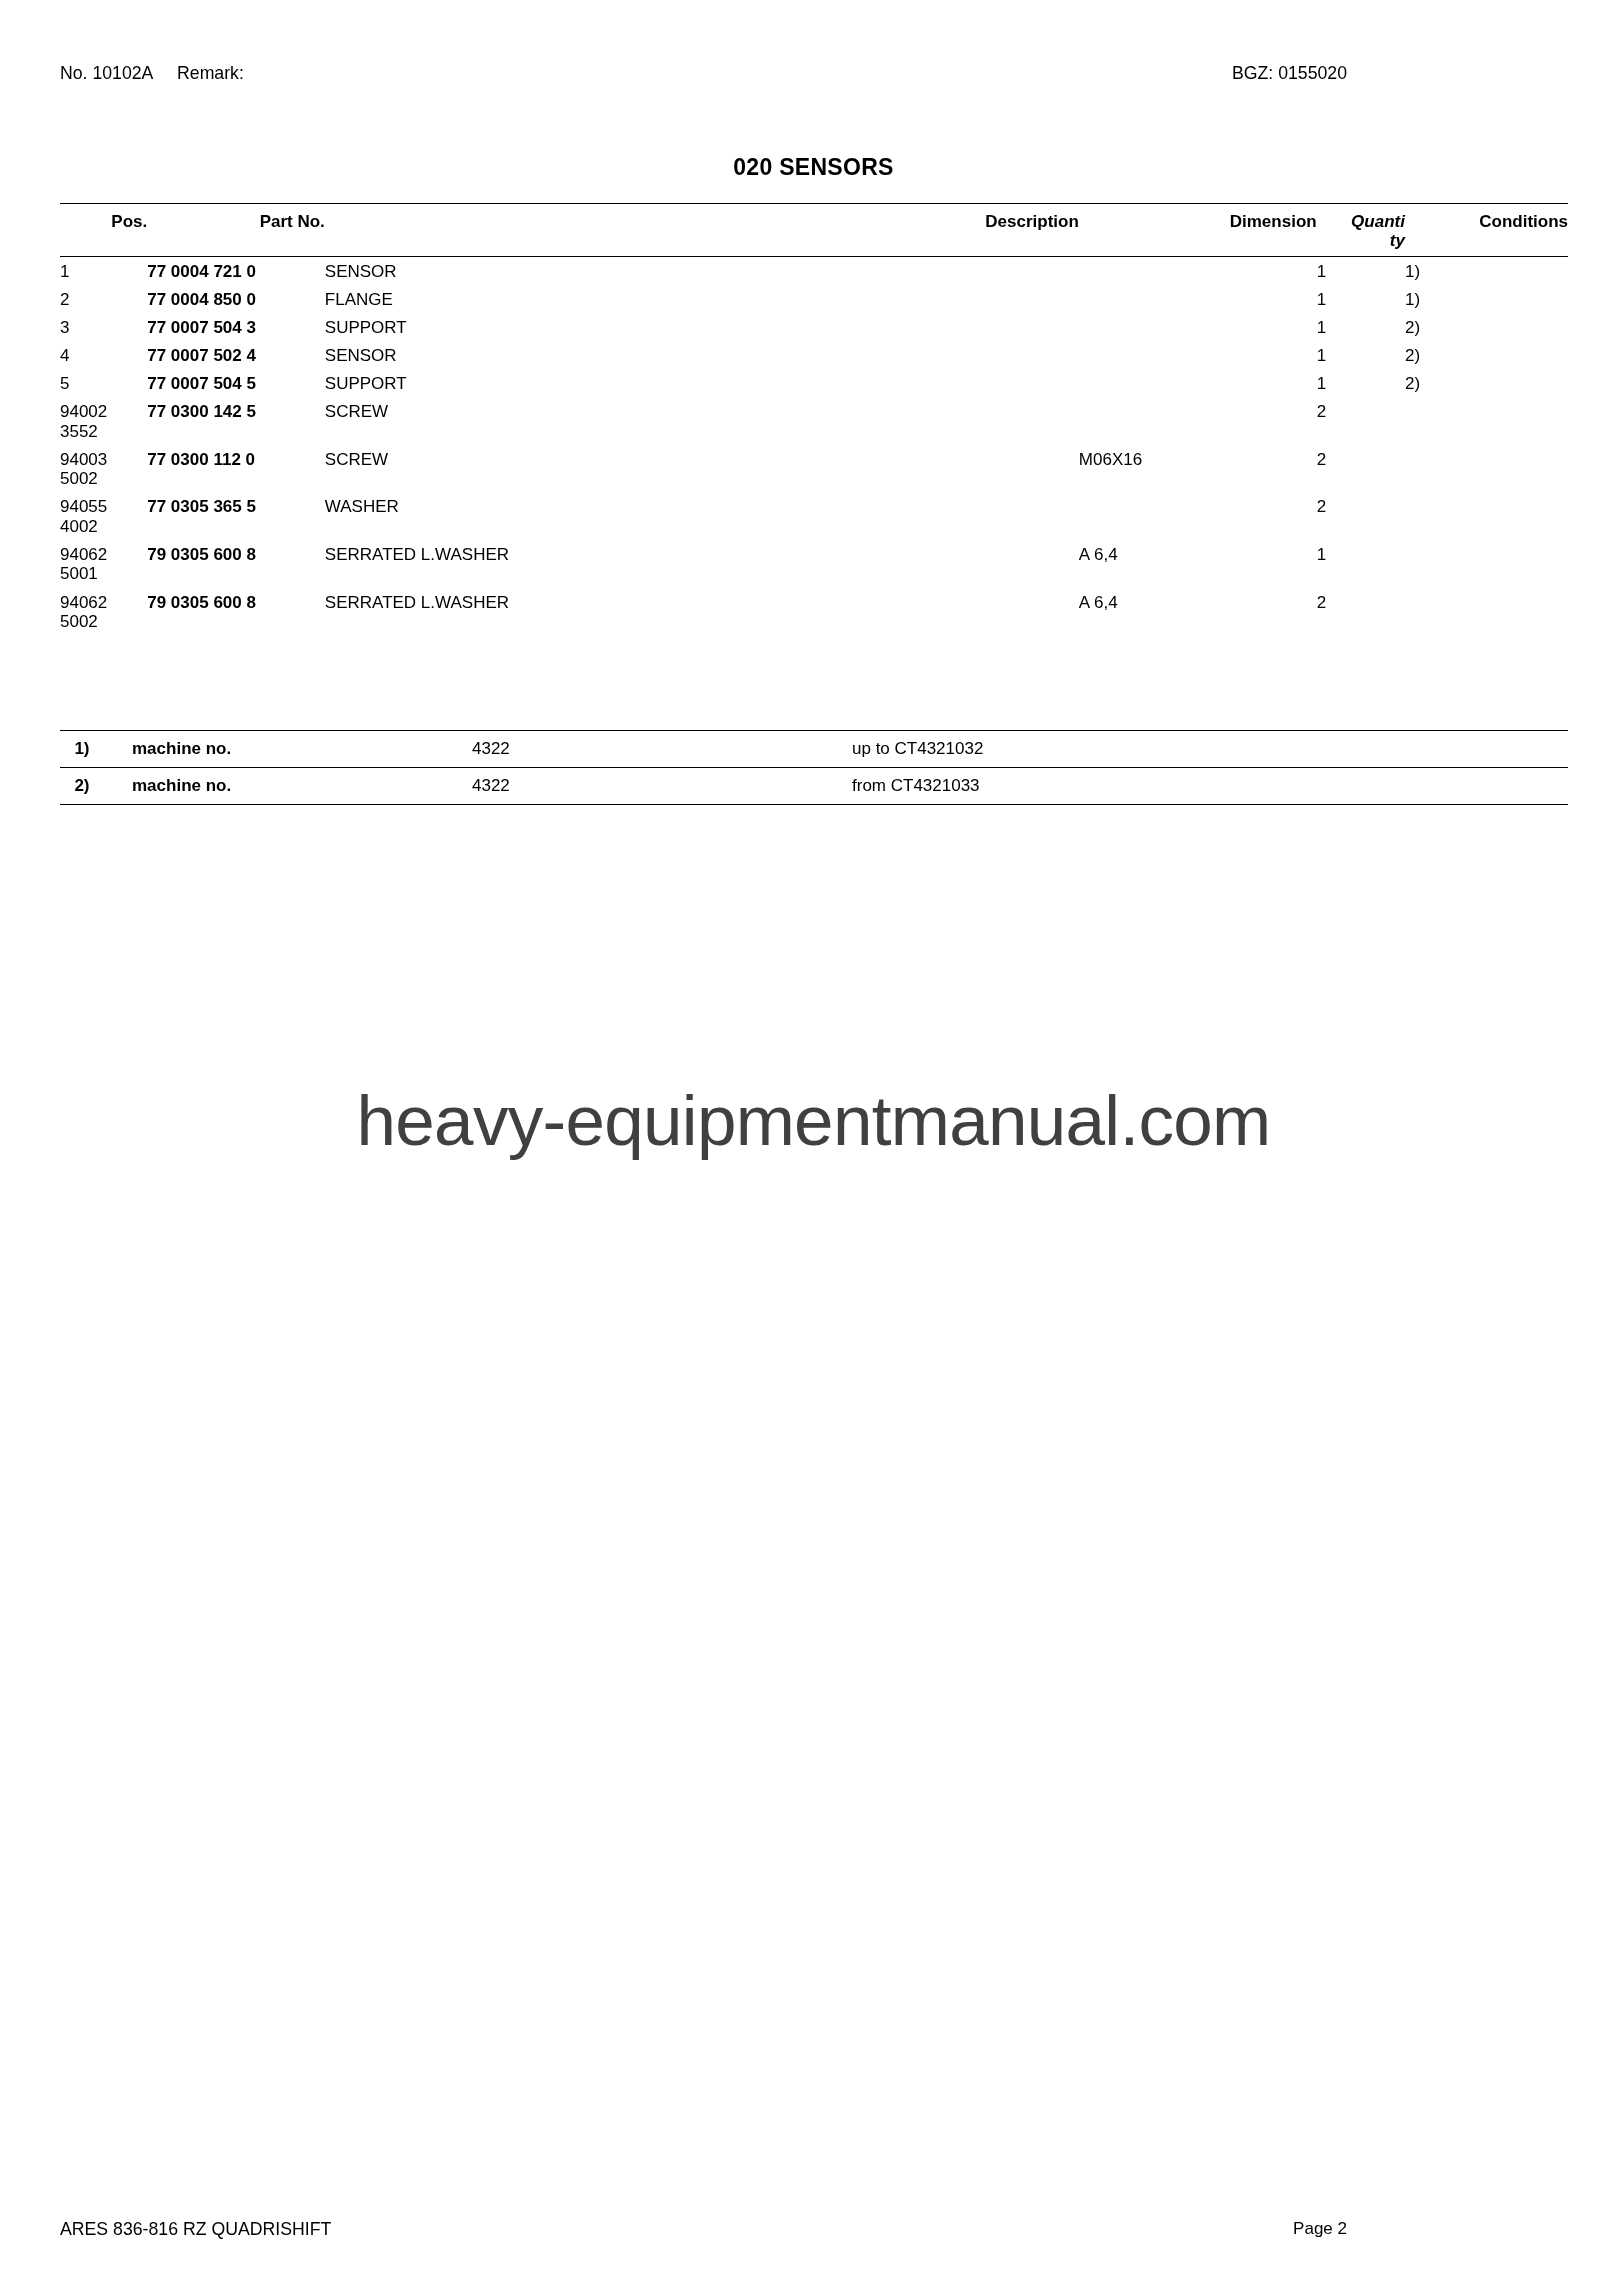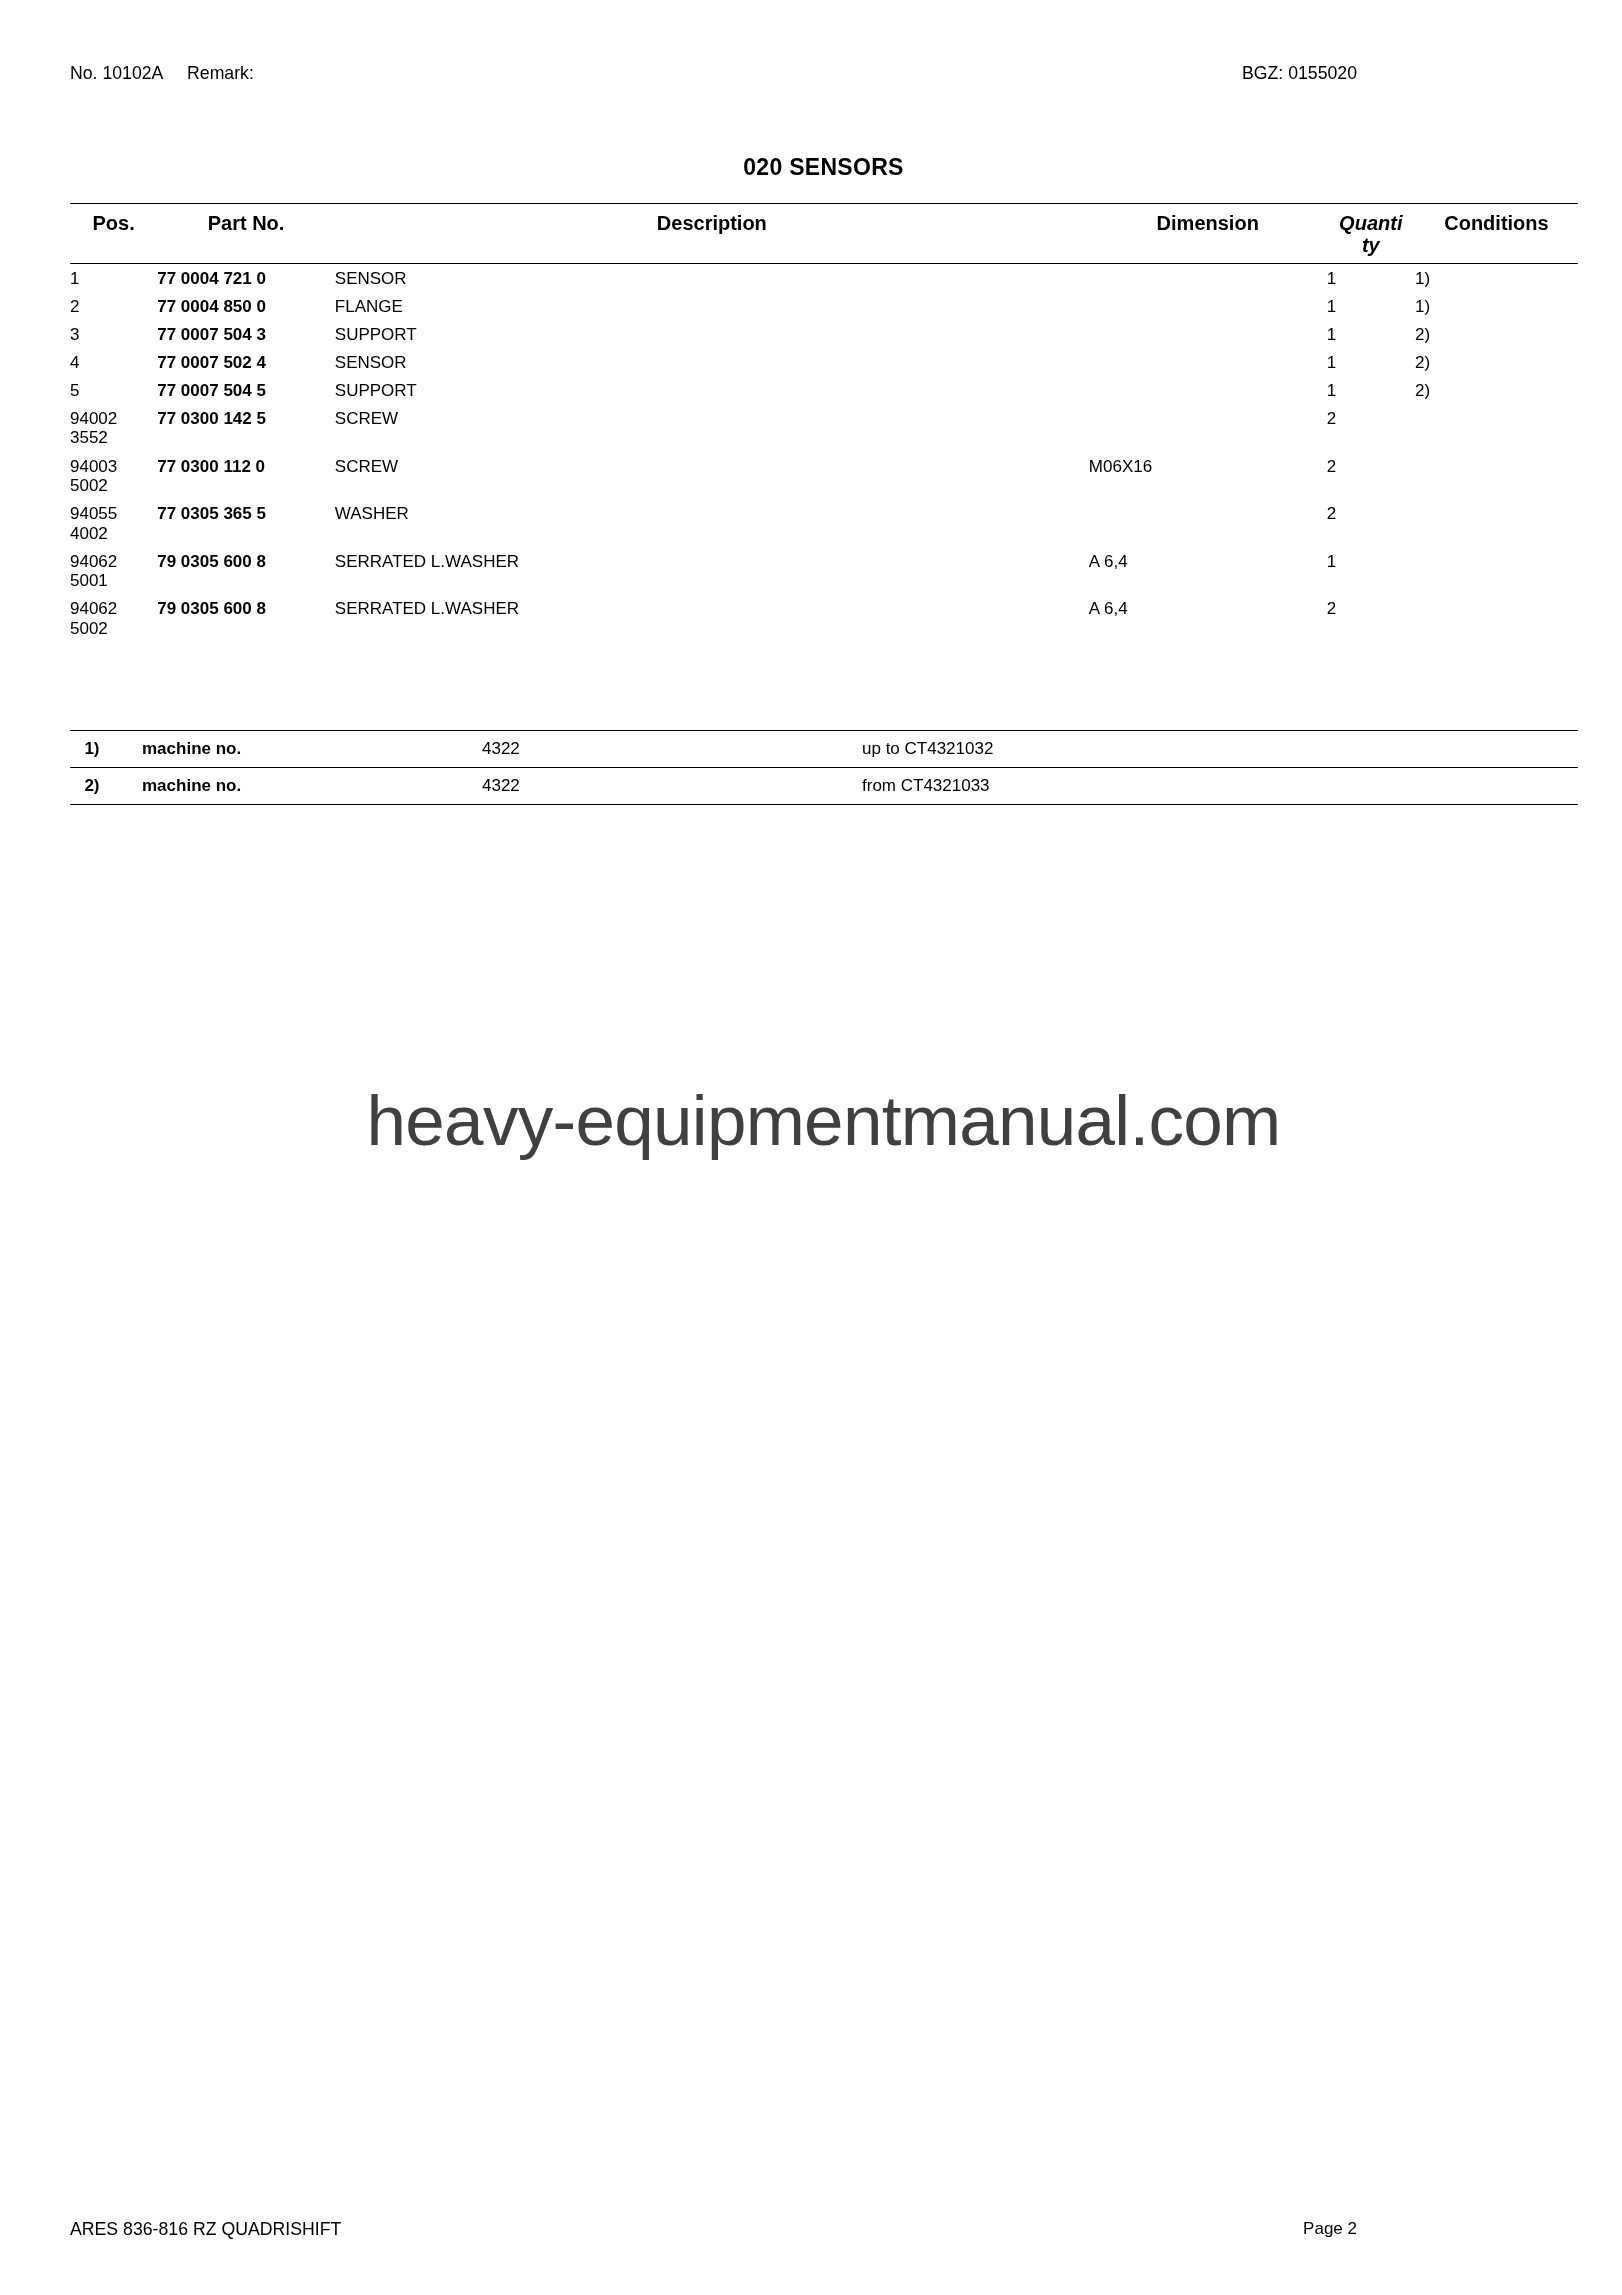--- a/index.html
+++ b/index.html
@@ -11,21 +11,21 @@
     width: 1623px;
     height: 2295px;
     font-family: "Liberation Sans", sans-serif;
     color: #000000;
     position: relative;
     overflow: hidden;
   }
   .page {
     position: absolute;
     top: 0;
-    left: 12px;
+    left: 2px;
     width: 1403px;
     height: 2295px;
     box-sizing: border-box;
     padding: 0;
   }
 
   
   .top-header {
     position: absolute;
     top: 63px;
@@ -62,24 +62,24 @@
   .parts-table {
     position: absolute;
     top: 203px;
     left: 58px;
     width: 1508px;
     border-collapse: collapse;
     font-size: 17px;
   }
   .parts-table thead th {
     font-weight: bold;
-    text-align: center;
+    text-align: right;
     vertical-align: top;
     padding: 5.2px 0 6.5px 0;
-    font-size: 20px;
+    font-size: 17px;
     border-bottom: 1.6px solid #000;
     line-height: 1.12;
   }
   .parts-table thead tr.head-top th {
     border-top: 1.6px solid #000;
     padding-top: 7.9px;
   }
   .parts-table td {
     vertical-align: top;
     padding: 4.6px 0 3.9px 0;

